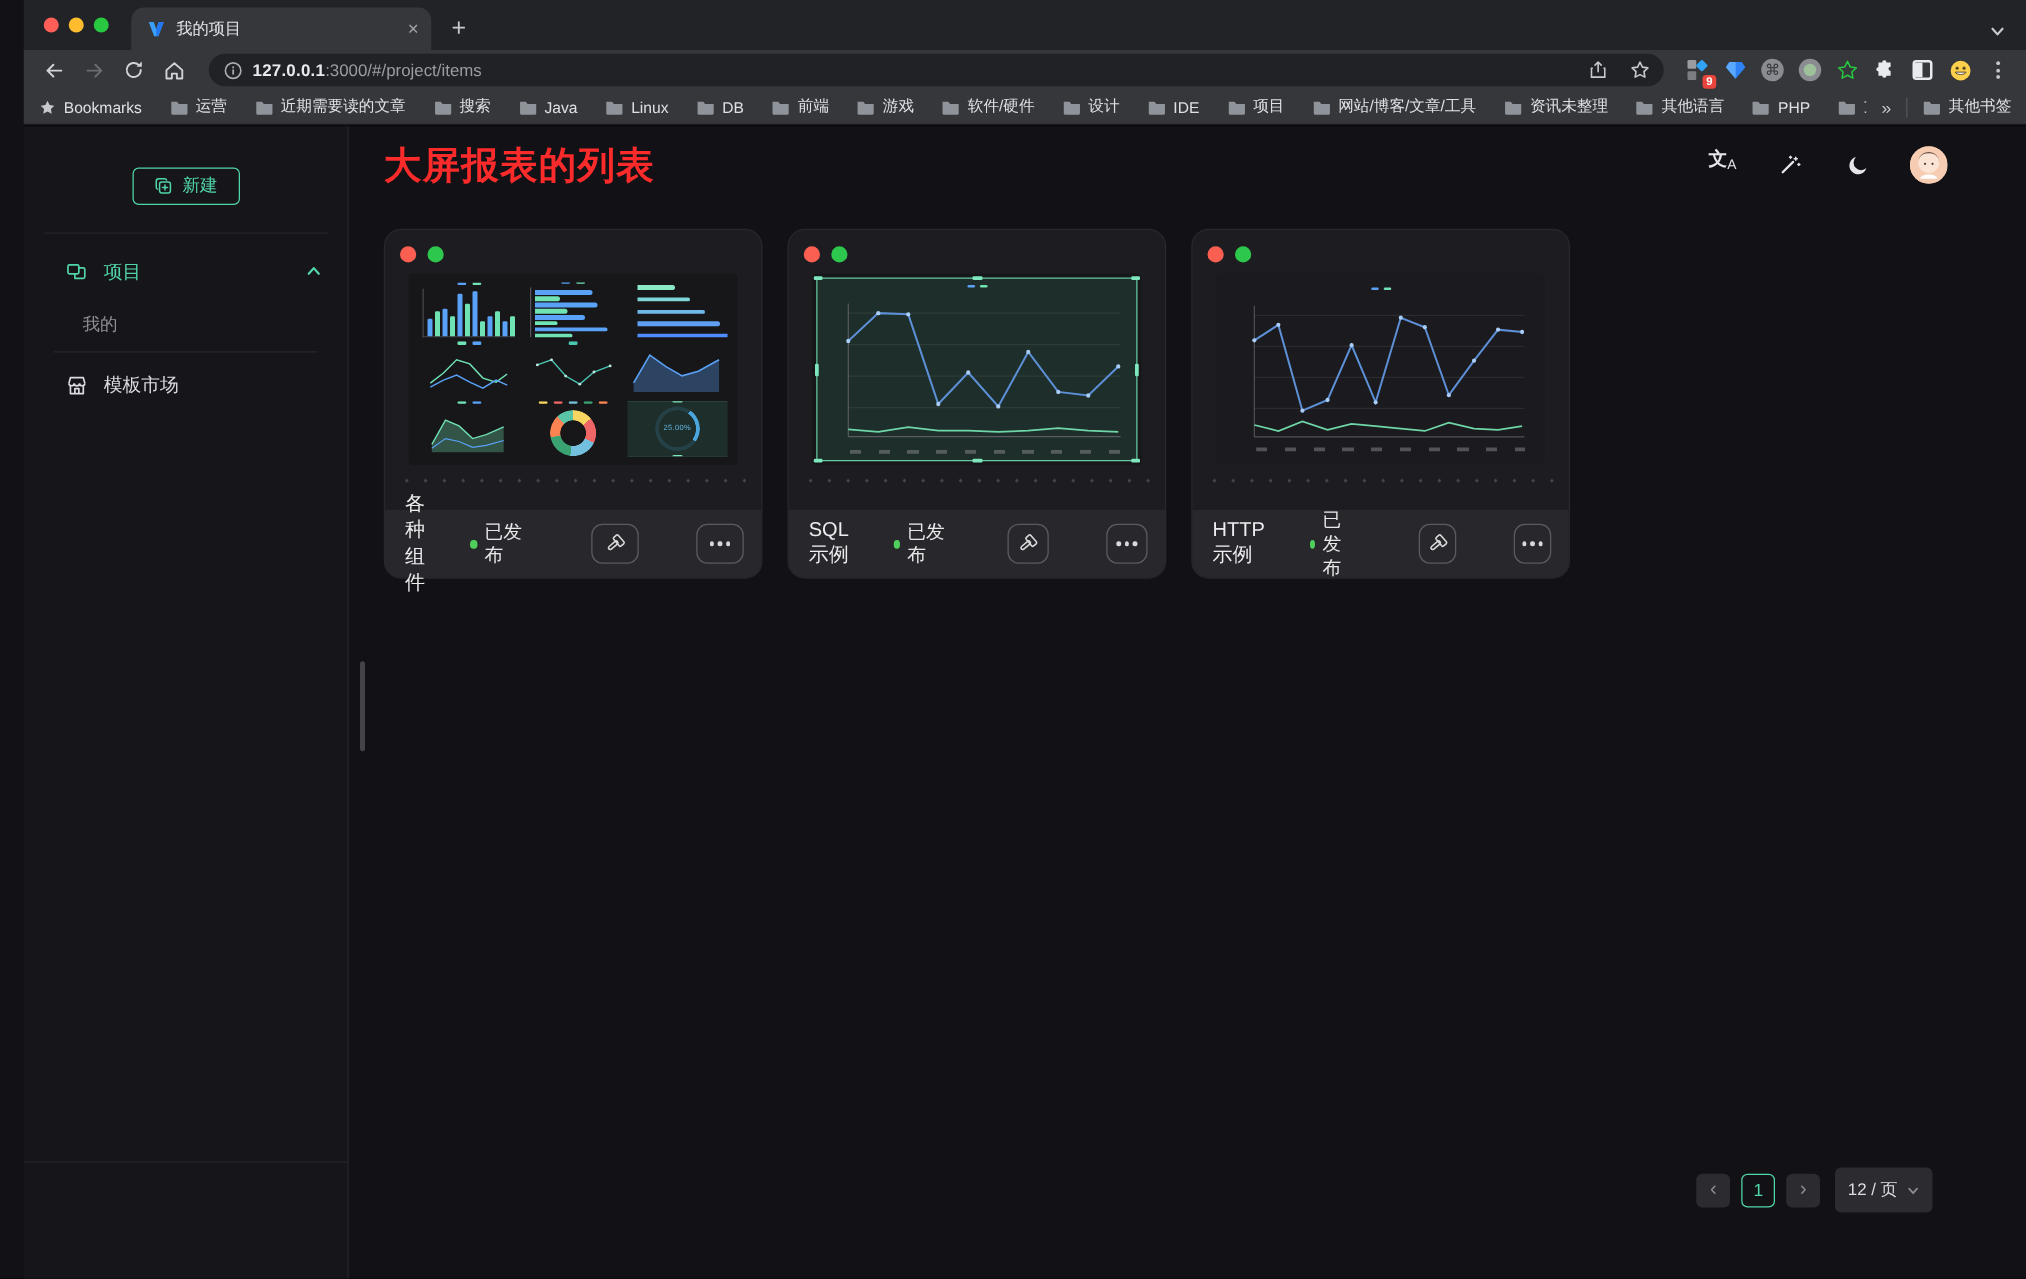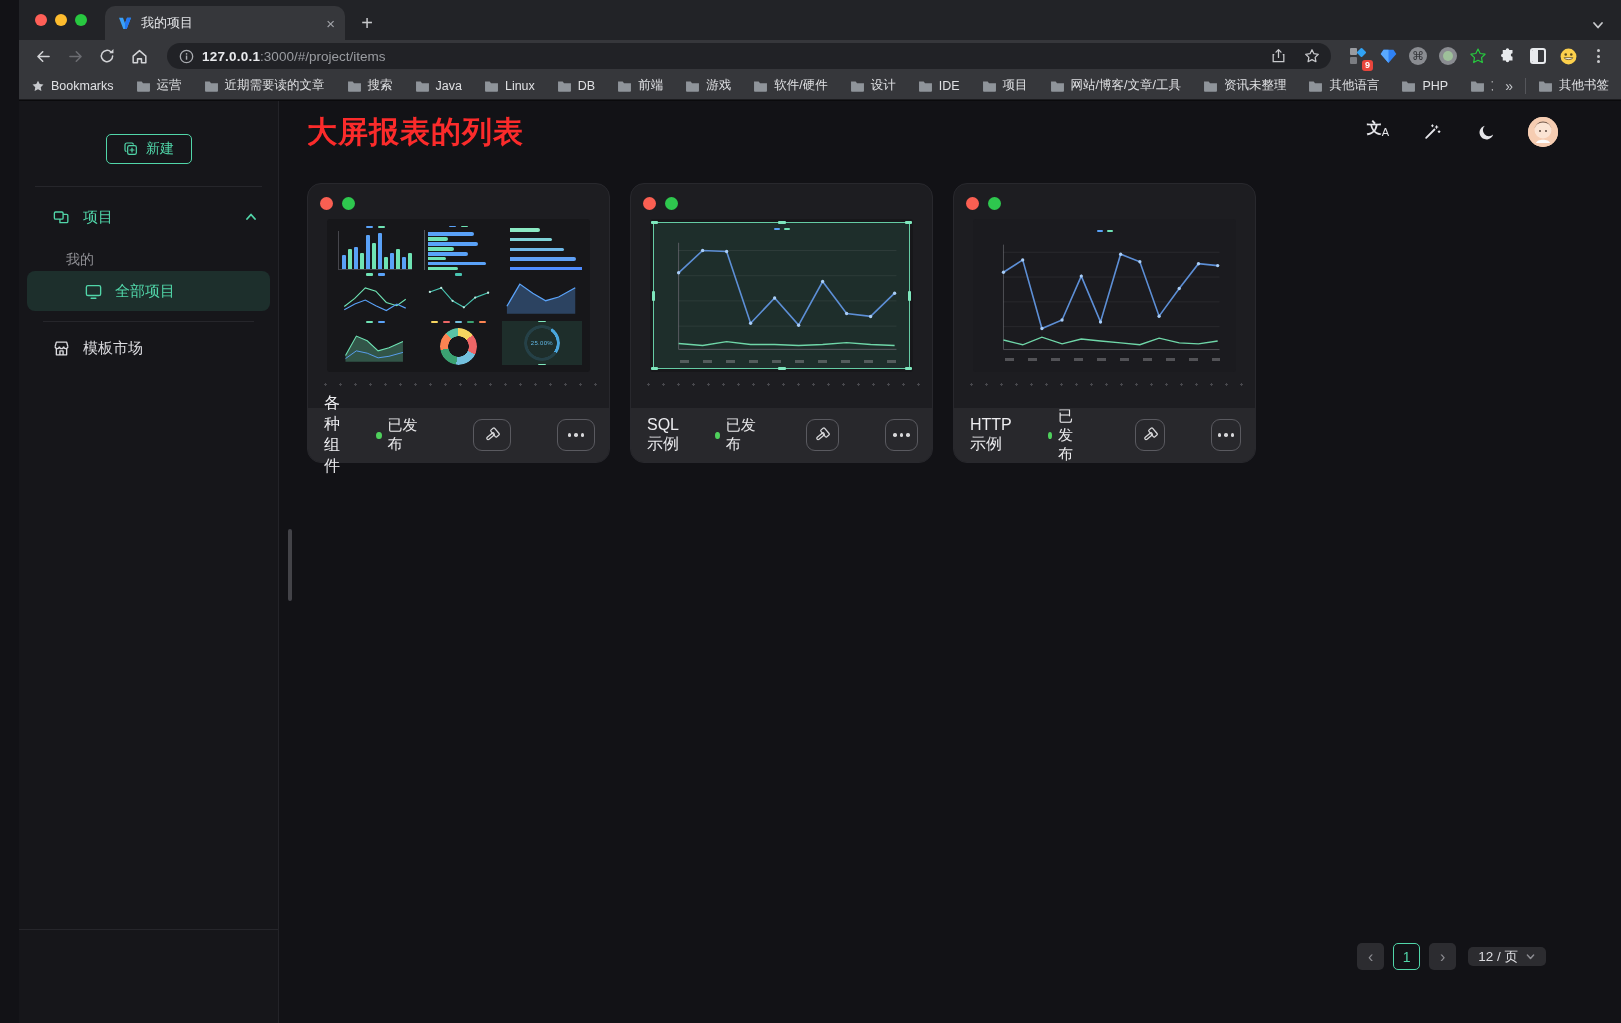--- a/index.html
+++ b/index.html
@@ -108,21 +108,21 @@
   .biglegend { position:absolute; top:5px; left:50%; transform:translateX(-50%); display:flex; gap:4px; align-items:center; }
   .biglegend .dash { width:6px; height:2px; }
   .xticks { position:absolute; left:26px; right:10px; bottom:5px; height:3px; opacity:.5;
     background:repeating-linear-gradient(90deg,#8a8a8e 0 9px,transparent 9px 23px); }
 
   .scroll-thumb { position:absolute; left:9px; top:428px; width:4px; height:72px; background:#434348; border-radius:2px; }
 
   .pagination { position:absolute; right:75px; bottom:53px; display:flex; align-items:center; gap:9px; }
   .pg { width:27px; height:27px; border-radius:5px; background:#2c2c30; color:#8d8d92; display:flex; align-items:center; justify-content:center; font-size:16px; cursor:pointer; }
   .pg.cur { background:transparent; border:1px solid #51d6a9; color:#51d6a9; font-size:14px; }
-  .pg-size { height:19px; margin-left:3px; padding:0 10px; border-radius:5px; background:#2c2c30; color:#dcdce0; font-size:13.5px; display:flex; align-items:center; gap:7px; cursor:pointer; }
+  .pg-size { height:36px; margin-left:3px; padding:0 10px; border-radius:5px; background:#2c2c30; color:#dcdce0; font-size:13.5px; display:flex; align-items:center; gap:7px; cursor:pointer; }
 
   svg { display:block; }
 </style>
 </head>
 <body>
 
 <div class="screen">
 
   <div class="tabstrip">
     <div class="traffic">
@@ -389,27 +389,20 @@
               <rect x="3" y="5" width="11" height="9" rx="1.5" fill="none" stroke="#51d6a9" stroke-width="1.7"></rect>
               <path d="M10 14v4.5h8.5a1.5 1.5 0 0 0 1.5-1.5V9.5A1.5 1.5 0 0 0 18.5 8H14" fill="none" stroke="#51d6a9" stroke-width="1.7" stroke-linejoin="round"></path>
             </svg>
           <span>项目</span>
           <span class="grow"></span>
           <svg width="14" height="14" viewBox="0 0 14 14">
               <polyline points="3,9 7,4.5 11,9" fill="none" stroke="#51d6a9" stroke-width="1.8" stroke-linecap="round" stroke-linejoin="round"></polyline>
             </svg>
         </div>
         <div class="nav-group">我的</div>
-        <div class="nav-item active">
-          <svg width="19" height="19" viewBox="0 0 24 24">
-              <rect x="3" y="4.5" width="18" height="12.5" rx="2" fill="none" stroke="#51d6a9" stroke-width="1.7"></rect>
-              <path d="M9 20.5h6" stroke="#51d6a9" stroke-width="1.7" stroke-linecap="round"></path>
-            </svg>
-          <span>全部项目</span>
-        </div>
         <div class="side-hr" style="margin-top:10px"></div>
         <div class="nav-item root" style="color:#dcdce0">
           <svg width="19" height="19" viewBox="0 0 24 24">
               <path d="M4 9.5 5.5 4h13L20 9.5" fill="none" stroke="#dcdce0" stroke-width="1.7" stroke-linejoin="round"></path>
               <path d="M4 9.5a2.6 2.6 0 0 0 5.3 0 2.6 2.6 0 0 0 5.4 0 2.6 2.6 0 0 0 5.3 0" fill="none" stroke="#dcdce0" stroke-width="1.7"></path>
               <path d="M5.5 12.5V20h13v-7.5M10 20v-5h4v5" fill="none" stroke="#dcdce0" stroke-width="1.7" stroke-linejoin="round"></path>
             </svg>
           <span>模板市场</span>
         </div>
       </nav>

